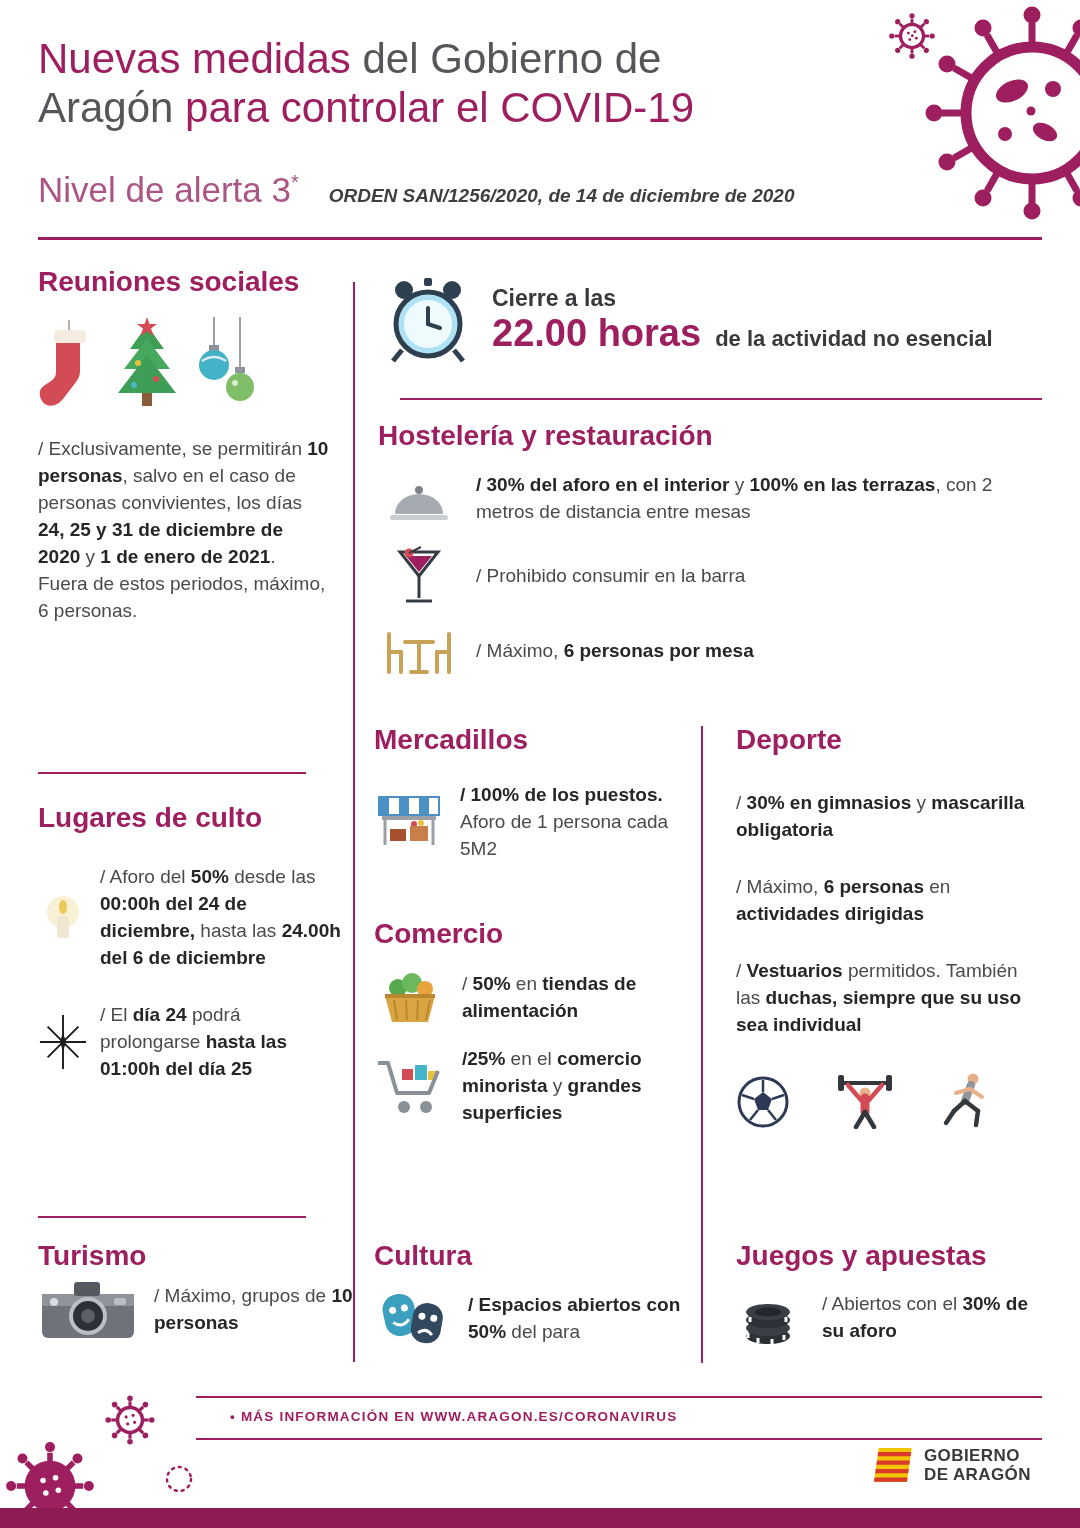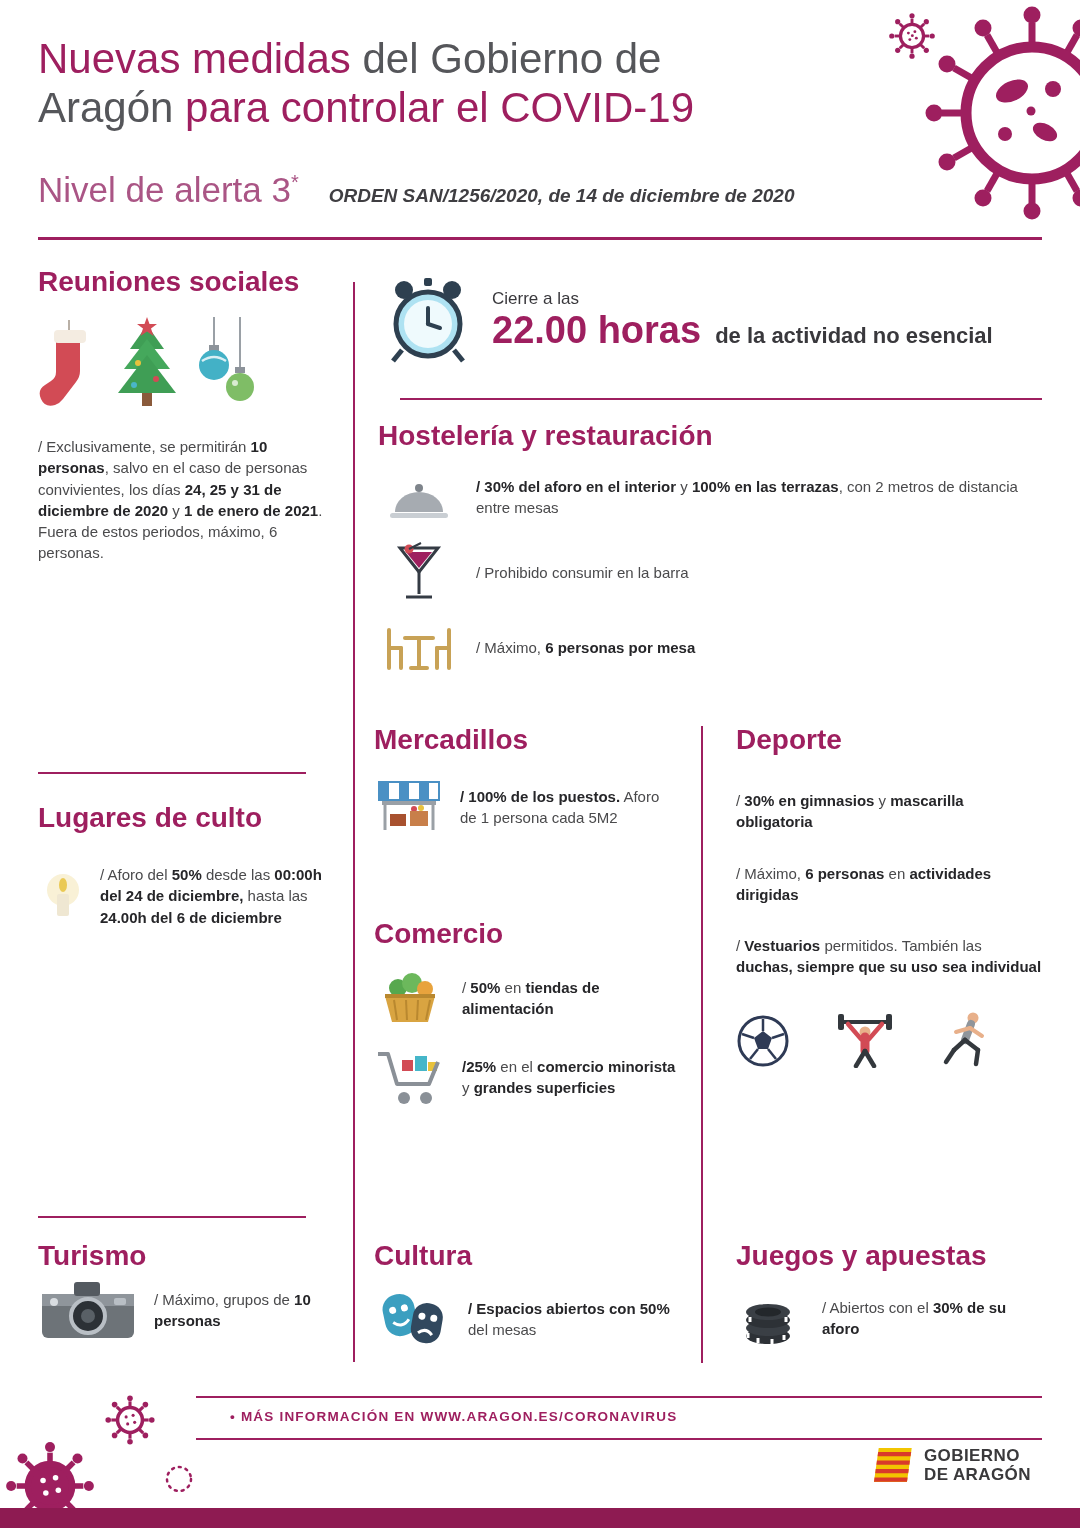--- a/index.html
+++ b/index.html
@@ -6,21 +6,21 @@
   :root{--accent:#9e1f5f;--accent-light:#aa5585;--ink:#4a4a4c;--ink-dark:#262629;--bar:#8e1b52}
   html,body{width:1080px;height:1528px}
   body{font-family:"Liberation Sans",sans-serif;background:#fff;position:relative;overflow:hidden}
   .page{position:absolute;inset:0;overflow:hidden;background:#fff}
 
   
   .abs{position:absolute}
   .hline{position:absolute;background:var(--accent);height:2px}
   .vline{position:absolute;background:var(--accent);width:2px}
   .sec-title{font-size:28px;font-weight:700;color:var(--accent)}
-  .rich{font-size:15px;line-height:1.42;color:var(--ink)}
+  .rich{font-size:19px;line-height:1.42;color:var(--ink)}
   .rich b{font-weight:700;color:var(--ink-dark)}
   .irow{display:flex;align-items:center;gap:16px}
   .irow .txt{flex:1}
   .islot{flex:0 0 auto;display:flex;justify-content:center}
   svg .sa{stroke:var(--accent)} svg .fa{fill:var(--accent)}
 
   
   #title{position:absolute;left:38px;top:34px;width:860px;font-size:42px;line-height:1.17;font-weight:700}
   #title .rich-line span{color:#55565a;font-weight:400}
   #title .rich-line b{color:var(--accent);font-weight:400}
@@ -41,34 +41,34 @@
   #div-left-2{left:38px;top:1216px;width:268px}
   #sec-turismo{left:38px;top:1240px;width:320px}
   #sec-turismo .irow{margin-top:6px}
   #sec-turismo .islot{width:100px}
 
   #vline-a{left:353px;top:282px;height:1080px}
   #vline-b{left:701px;top:726px;height:637px}
 
   
   #banner{left:384px;top:276px;width:660px;display:flex;align-items:center;gap:20px}
-  #banner .line1{font-size:17px;font-weight:400;color:#39383c}
+  #banner .line1{font-size:23px;font-weight:700;color:#39383c}
   #banner .line2{margin-top:0;white-space:nowrap;display:flex;align-items:baseline}
   #banner .time{font-size:38px;font-weight:700;color:var(--accent)}
   #banner .suffix{font-size:22px;font-weight:700;color:#39383c;margin-left:14px}
   #banner-rule{left:400px;top:398px;width:642px}
 
   
   #sec-hosteleria{left:378px;top:420px;width:666px}
   #sec-hosteleria .irow{margin-top:20px}
   #sec-hosteleria .islot{width:82px}
 
   
   #sec-mercadillos{left:374px;top:724px;width:302px}
-  #sec-mercadillos .irow{margin-top:20px}
+  #sec-mercadillos .irow{margin-top:26px}
   #sec-mercadillos .islot{width:70px}
   #sec-comercio{left:374px;top:918px;width:308px}
   #sec-comercio .irow{margin-top:20px}
   #sec-comercio .islot{width:72px}
   #sec-cultura{left:374px;top:1240px;width:314px}
   #sec-cultura .irow{margin-top:18px}
   #sec-cultura .islot{width:78px}
 
   
   #sec-deporte{left:736px;top:724px;width:306px}
@@ -226,20 +226,34 @@
     <h2 class="sec-title">Lugares de culto</h2>
     <div class="irow">
       <span class="islot">
         <svg width="46" height="52" viewBox="0 0 46 52">
           <ellipse cx="23" cy="20" rx="16" ry="16" fill="#f3e3ae" opacity="0.5"></ellipse>
           <ellipse cx="23" cy="15" rx="4" ry="7" fill="#e8c23d" opacity="0.85"></ellipse>
           <rect x="17" y="24" width="12" height="22" rx="2" fill="#efe7d2"></rect>
         </svg>
       </span>
       <p class="rich txt"><span>/ Aforo del </span><b>50%</b><span>  desde las </span><b>00:00h del 24 de diciembre,</b><span> hasta las </span><b>24.00h del 6 de diciembre</b></p>
+    </div>
+    <div class="irow">
+      <span class="islot">
+        <svg width="50" height="54" viewBox="0 0 52 56">
+          <g stroke="#1e1e1e" stroke-width="2">
+            <line x1="26" y1="0" x2="26" y2="56"></line>
+              <line x1="2" y1="28" x2="50" y2="28"></line>
+            <line x1="10" y1="12" x2="42" y2="44"></line>
+              <line x1="42" y1="12" x2="10" y2="44"></line>
+          </g>
+          <polygon points="26,19 29.5,28 26,37 22.5,28" fill="#1e1e1e"></polygon>
+        </svg>
+      </span>
+      <p class="rich txt"><span>/ El </span><b>día 24</b><span> podrá prolongarse </span><b>hasta las 01:00h del día 25</b></p>
     </div>
   </section>
 
   <div id="div-left-2" class="hline"></div>
 
   <section id="sec-turismo" class="abs">
     <h2 class="sec-title">Turismo</h2>
     <div class="irow">
       <span class="islot">
         <svg width="96" height="64" viewBox="0 0 96 64">
@@ -395,21 +409,21 @@
             <path d="M14 31 q8 8 16 0" stroke="#fff" stroke-width="3" fill="none"></path>
           </g>
           <g transform="rotate(10 48 32)">
             <rect x="34" y="13" width="30" height="40" rx="14" fill="#31485e"></rect>
             <circle cx="43" cy="27" r="3.5" fill="#fff"></circle>
               <circle cx="55" cy="27" r="3.5" fill="#fff"></circle>
             <path d="M42 44 q7 -7 14 0" stroke="#fff" stroke-width="3" fill="none"></path>
           </g>
         </svg>
       </span>
-      <p class="rich txt"><b>/ Espacios abiertos con 50%</b><span> del mesas</span></p>
+      <p class="rich txt"><b>/ Espacios abiertos con 50%</b><span> del para</span></p>
     </div>
   </section>
 
   <section id="sec-deporte" class="abs">
     <h2 class="sec-title">Deporte</h2>
     <p class="rich bullet"><span>/ </span><b>30% en gimnasios</b><span> y </span><b>mascarilla obligatoria</b></p>
     <p class="rich bullet"><span>/ Máximo, </span><b>6 personas</b><span> en </span><b>actividades dirigidas</b></p>
     <p class="rich bullet"><span>/ </span><b>Vestuarios</b><span> permitidos. También las </span><b>duchas, siempre que su uso sea individual</b></p>
     <div id="sport-icons">
       <span class="islot">

